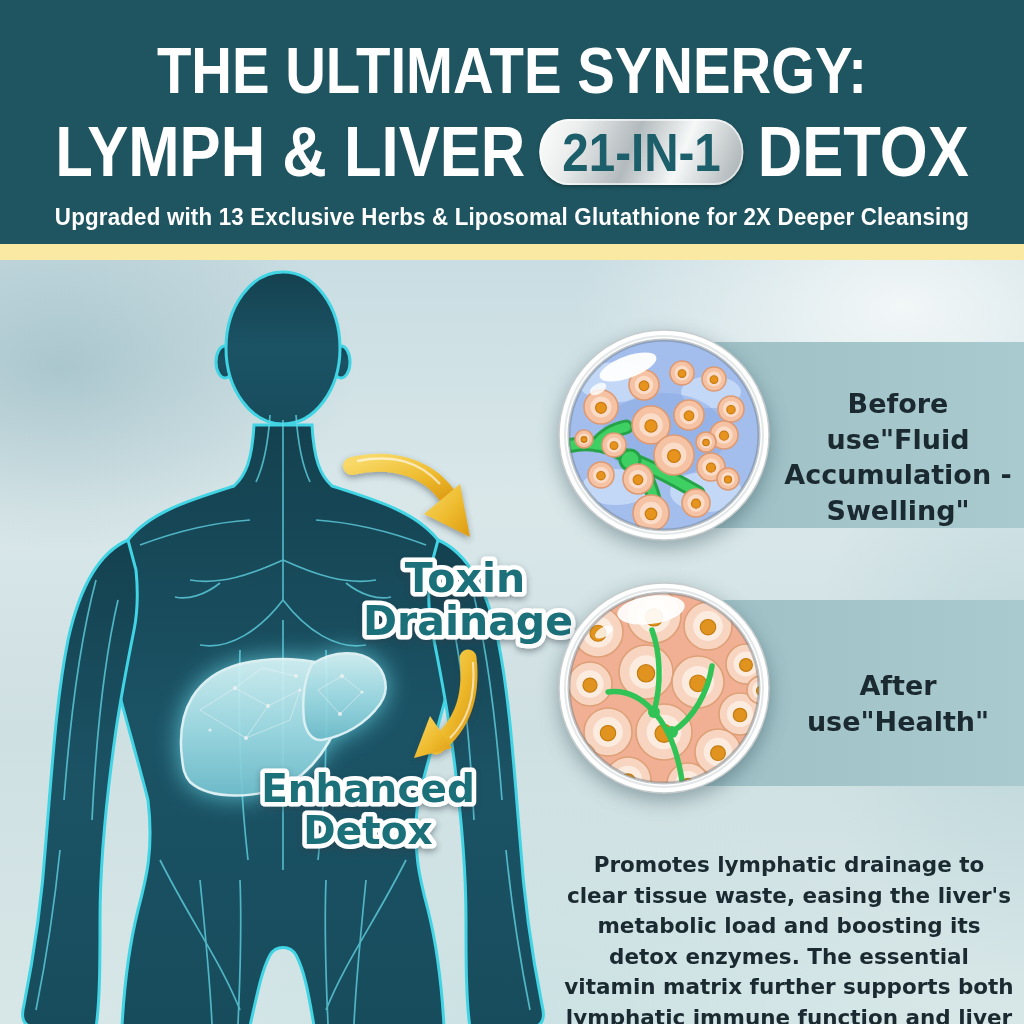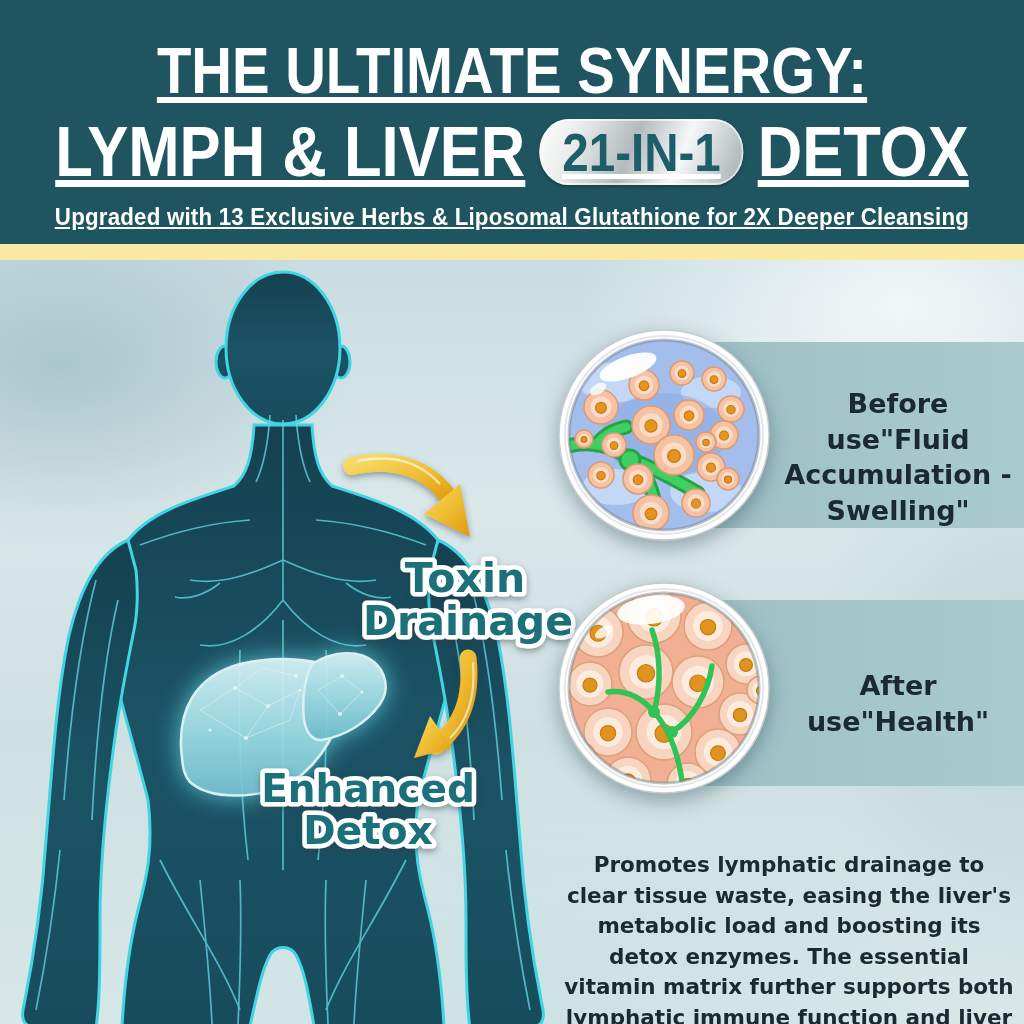--- a/index.html
+++ b/index.html
@@ -1,21 +1,21 @@
 <!DOCTYPE html>
 <html style="--header-bg: #1f5560; --divider-yellow: #fae9a2; --badge-text: #1c5f6b; --label-teal: #1a6f7a; --band-bg: #a2c4c9; --dark-text: #1b2a30; --gold: #eebb2e; --body-fill: #17495a; --body-outline: #41d4e4;"><head>
 <meta charset="utf-8">
 <style>
   html,body{margin:0;padding:0;background:#e8eef0;}
   #page{position:relative;width:1024px;height:1024px;overflow:hidden;
         font-family:"Liberation Sans",sans-serif;}
 
   
   .header{position:absolute;left:0;top:0;width:1024px;height:244px;
-          background:var(--header-bg);text-align:center;color:#fff;text-decoration:underline;}
+          background:var(--header-bg);text-align:center;color:#fff;}
   .title-line1{margin-top:34px;font-size:64px;font-weight:800;letter-spacing:0;
                transform:scaleX(.88);transform-origin:50% 50%;white-space:nowrap;
                font-family:"Liberation Sans",sans-serif;}
   .title-line2{margin-top:4px;display:flex;align-items:center;justify-content:center;
                gap:16px;transform:scaleX(.88);transform-origin:50% 50%;white-space:nowrap;}
   .title-line2 .big{font-size:70px;font-weight:800;}
   .badge{display:inline-block;padding:1px 26px;border-radius:48px;
          background:linear-gradient(115deg,#fdfdfd 0%,#eceeee 18%,#b3babd 45%,#f6f8f8 68%,#a3abae 100%);
          box-shadow:0 2px 4px rgba(0,0,0,.25), inset 0 0 0 2px rgba(255,255,255,.6);
          color:var(--badge-text);font-size:54px;font-weight:800;line-height:1.2;}

